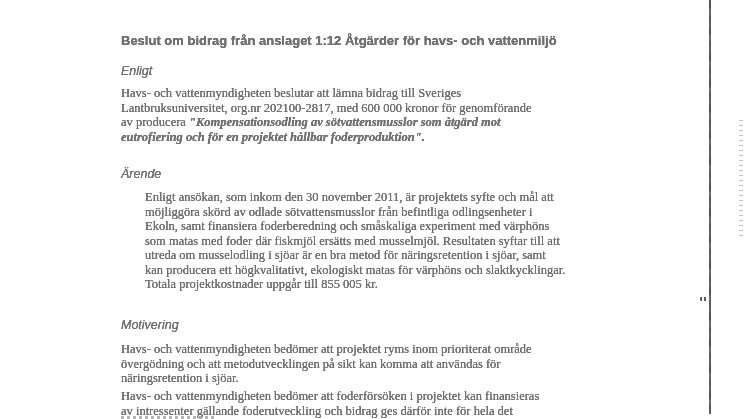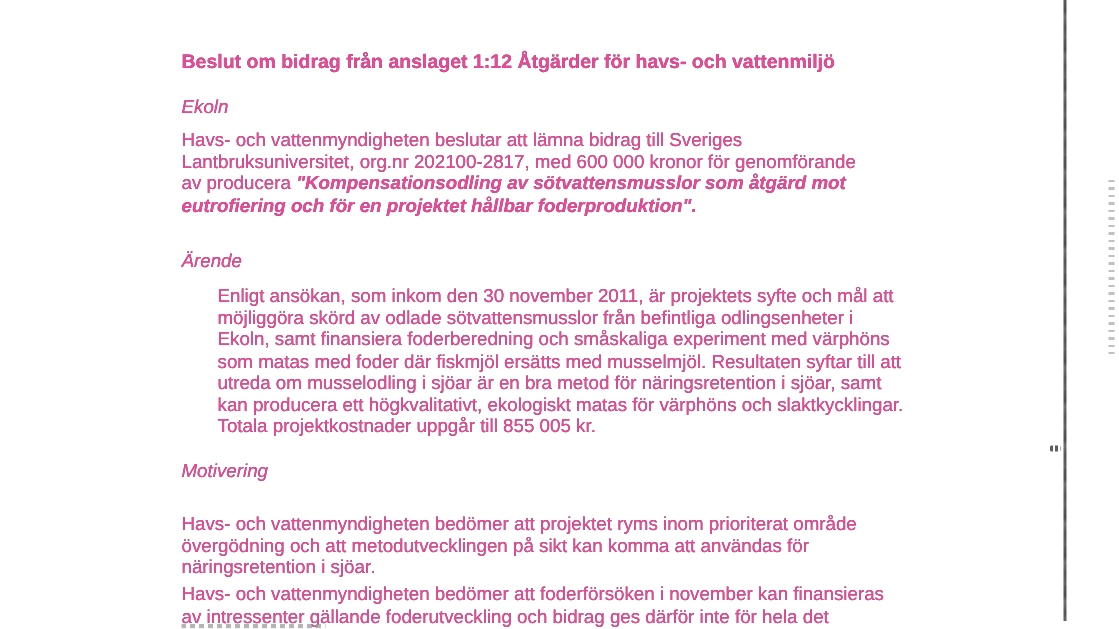--- a/index.html
+++ b/index.html
@@ -3,36 +3,36 @@
 <meta charset="utf-8">
 <style>
   html, body { margin: 0; padding: 0; background: #ffffff; }
   .page {
     position: relative;
     width: 746px;
     height: 419px;
     background: #ffffff;
     overflow: hidden;
     font-family: "Liberation Sans", "DejaVu Sans", sans-serif;
-    color: #ec4899;
+    color: #737373;
   }
   .title {
     position: absolute; left: 121px; top: 33px;
     font-weight: 700; font-size: 13px; white-space: nowrap;
     text-shadow: 0 0 0.4px rgba(10,10,10,0.85);
   }
   .sec-heading {
     position: absolute; left: 121px;
     font-style: italic; font-size: 12.5px; white-space: nowrap;
     text-shadow: 0 0 0.3px rgba(20,20,20,0.8);
   }
   .h-beslut     { top: 64px; }
   .h-arende     { top: 167px; }
-  .h-motivering { top: 307px; }
-  .para { position: absolute; left: 121px; }
+  .h-motivering { top: 318px; }
+  .para { position: absolute; left: 121px; font-family: Liberation Serif, serif; }
   .p-beslut      { top: 86px; }
   .p-arende      { top: 190px; margin-left: 24px; }
   .p-motivering1 { top: 342px; }
   .p-motivering2 { top: 389px; }
   .line {
     height: 14.5px; line-height: 14.5px; font-size: 12.5px;
     white-space: nowrap;
     text-shadow: 0 0 0.35px rgba(20,20,20,0.8);
   }
   .project-title { font-style: italic; font-weight: 600; }
@@ -62,21 +62,21 @@
     opacity: 0.75;
   }
 </style>
 </head>
 <body>
 
 <div class="page">
 
   <div class="title">Beslut om bidrag från anslaget 1:12 Åtgärder för havs- och vattenmiljö</div>
 
-  <div class="sec-heading h-beslut">Ekoln</div>
+  <div class="sec-heading h-beslut">Enligt</div>
 
   <div class="para p-beslut">
     <div class="line">Havs- och vattenmyndigheten beslutar att lämna bidrag till Sveriges</div>
     <div class="line">Lantbruksuniversitet, org.nr 202100-2817, med 600 000 kronor för genomförande</div>
     <div class="line"><span>av producera </span><span class="project-title">"Kompensationsodling av sötvattensmusslor som åtgärd mot</span></div>
     <div class="line"><span class="project-title">eutrofiering och för en projektet hållbar foderproduktion".</span></div>
   </div>
 
   <div class="sec-heading h-arende">Ärende</div>
 
@@ -92,21 +92,21 @@
 
   <div class="sec-heading h-motivering">Motivering</div>
 
   <div class="para p-motivering1">
     <div class="line">Havs- och vattenmyndigheten bedömer att projektet ryms inom prioriterat område</div>
     <div class="line">övergödning och att metodutvecklingen på sikt kan komma att användas för</div>
     <div class="line">näringsretention i sjöar.</div>
   </div>
 
   <div class="para p-motivering2">
-    <div class="line">Havs- och vattenmyndigheten bedömer att foderförsöken i november kan finansieras</div>
+    <div class="line">Havs- och vattenmyndigheten bedömer att foderförsöken i projektet kan finansieras</div>
     <div class="line">av intressenter gällande foderutveckling och bidrag ges därför inte för hela det</div>
   </div>
 
   <div class="scan-line"></div>
   <div class="edge-marks"></div>
   <div class="smudge"></div>
   <div class="clipped-line"></div>
 
 </div>
 

